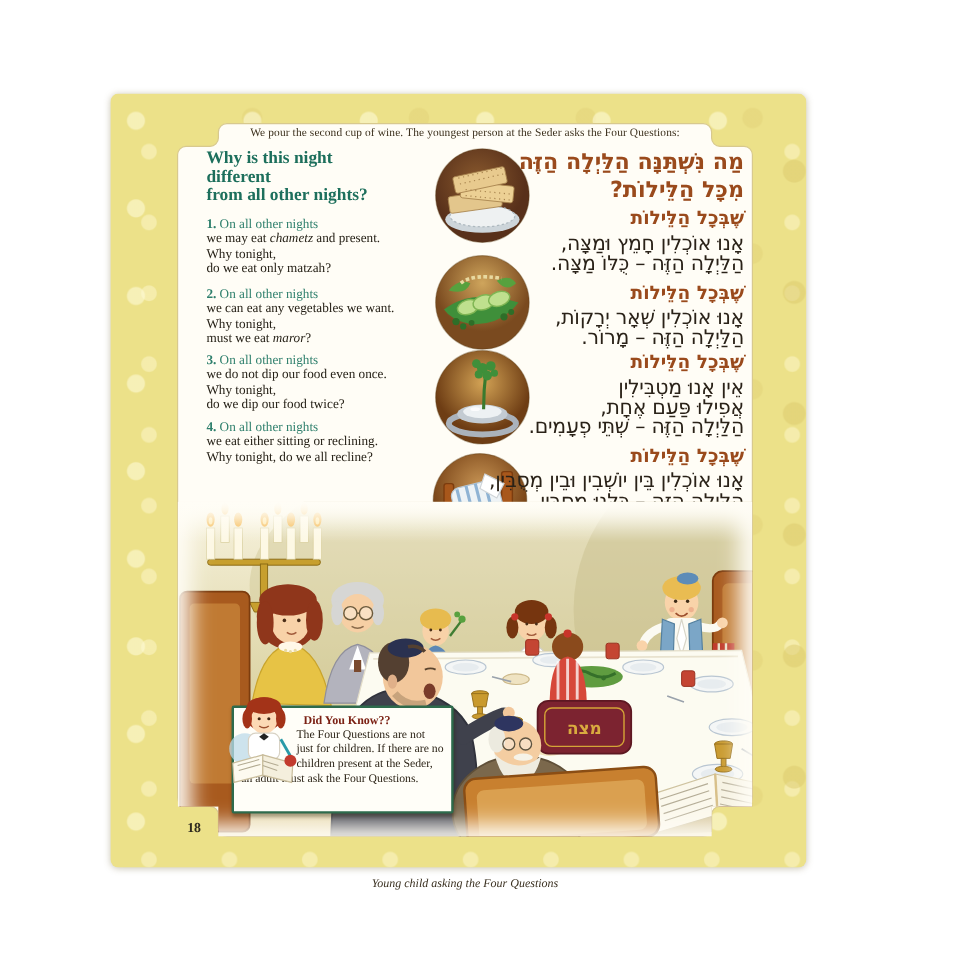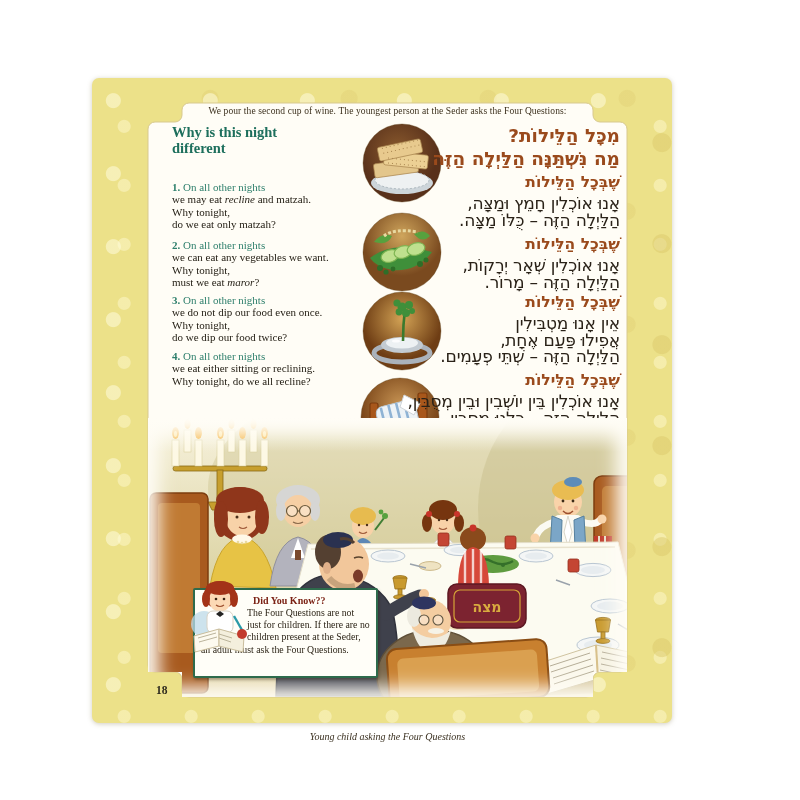--- a/index.html
+++ b/index.html
@@ -73,25 +73,26 @@
                V 587 A 7,7 0 0 1 528,594 H 508 A 7,7 0 0 0 501,601 V 612 A 7,7 0 0 1 494,619
                H 97 A 7,7 0 0 1 90,612 V 601 A 7,7 0 0 0 83,594 H 63 A 7,7 0 0 1 56,587
                V 51 A 7,7 0 0 1 63,44 H 83 A 7,7 0 0 0 90,37 V 32 A 7,7 0 0 1 97,25 Z" fill="#fffdf6" stroke="#d8c98e" stroke-width="1"></path>
     </svg>
 
     <div class="intro">We pour the second cup of wine. The youngest person at the Seder asks the Four Questions:</div>
 
     <div class="en-heading">
       <div>Why is this night</div>
       <div>different</div>
+      <div>from all other nights?</div>
     </div>
 
     <div class="q q1">
       <div class="q-lead"><span class="q-num">1.</span> <span>On all other nights</span></div>
-      <div><span>we may eat </span><i>recline</i><span> and matzah.</span></div>
+      <div><span>we may eat </span><i>chametz</i><span> and present.</span></div>
       <div>Why tonight,</div>
       <div>do we eat only matzah?</div>
     </div>
     <div class="q q2">
       <div class="q-lead"><span class="q-num">2.</span> <span>On all other nights</span></div>
       <div>we can eat any vegetables we want.</div>
       <div>Why tonight,</div>
       <div><span>must we eat </span><i>maror</i><span>?</span></div>
     </div>
     <div class="q q3">
@@ -216,22 +217,22 @@
             <path d="M24,27 v31 M32,26 v32 M40,26 v32 M48,26 v32"></path>
           </g>
         </g>
         <path d="M44,18 l16,8 l-6,12 l-14,-8 Z" fill="#ffffff" stroke="#cfd4d8"></path>
       </g>
       <circle cx="40" cy="40" r="39" fill="none" stroke="rgba(90,60,20,.35)"></circle>
     </svg>
 
     <div class="he">
       <div class="he-title">
+        <div class="he-line">מַה נִּשְׁתַּנָּה הַלַּיְלָה הַזֶּה</div>
         <div class="he-line">מִכָּל הַלֵּילוֹת?</div>
-        <div class="he-line">מַה נִּשְׁתַּנָּה הַלַּיְלָה הַזֶּה</div>
       </div>
       <div class="he-sec hs1">
         <div class="he-head">שֶׁבְּכָל הַלֵּילוֹת</div>
         <div class="he-line">אָנוּ אוֹכְלִין חָמֵץ וּמַצָּה,</div>
         <div class="he-line">הַלַּיְלָה הַזֶּה – כֻּלּוֹ מַצָּה.</div>
       </div>
       <div class="he-sec hs2">
         <div class="he-head">שֶׁבְּכָל הַלֵּילוֹת</div>
         <div class="he-line">אָנוּ אוֹכְלִין שְׁאָר יְרָקוֹת,</div>
         <div class="he-line">הַלַּיְלָה הַזֶּה – מָרוֹר.</div>

